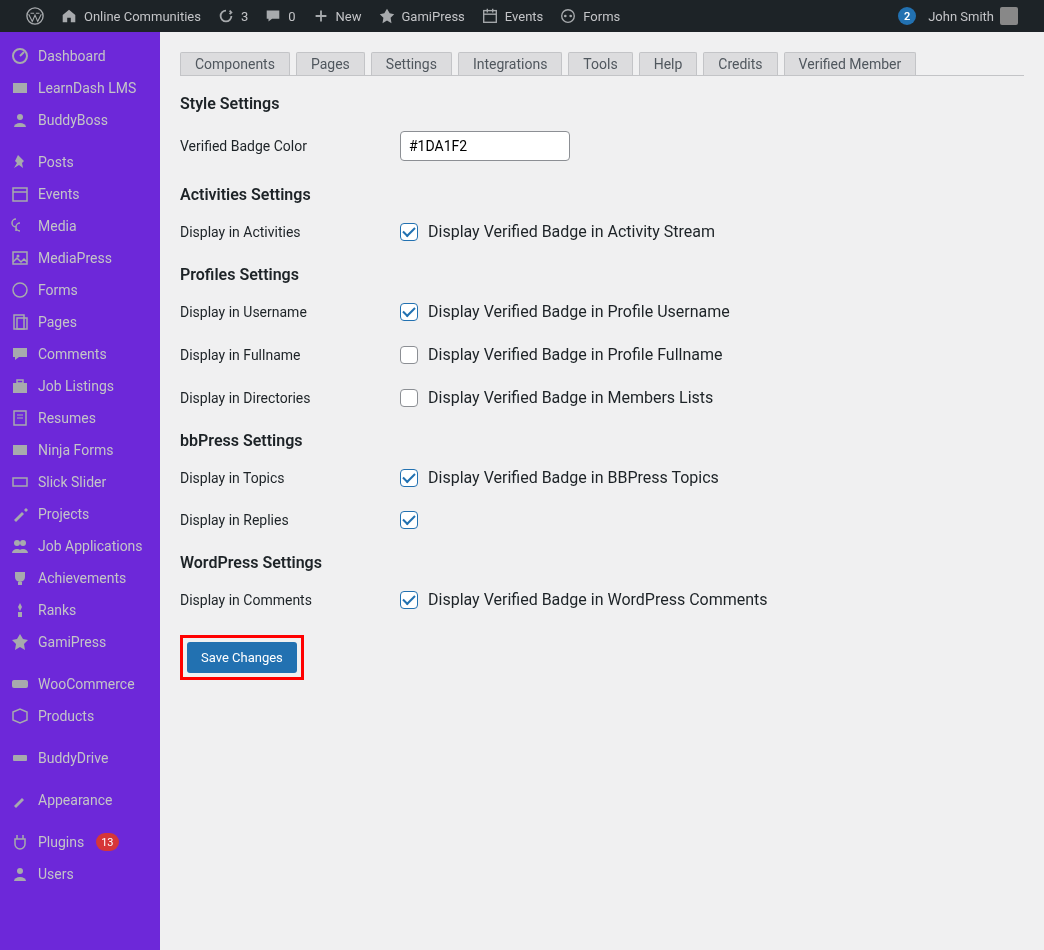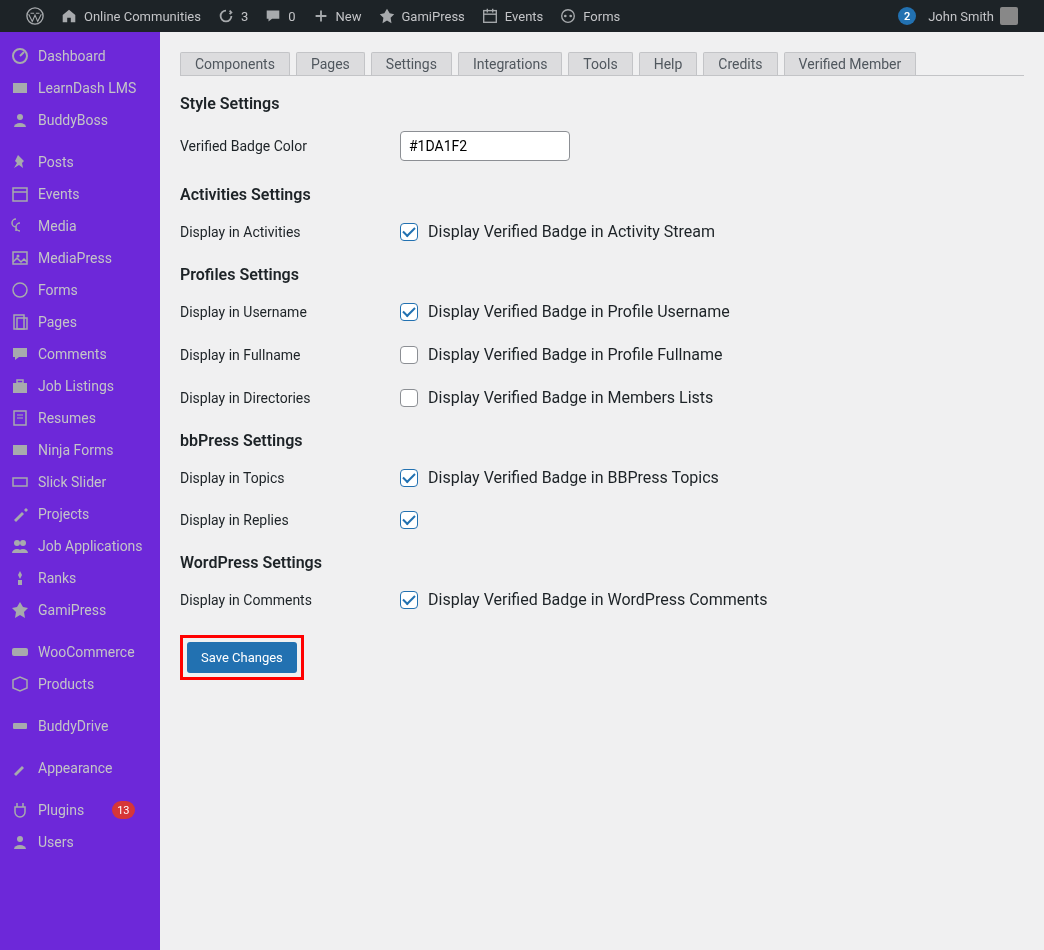--- a/index.html
+++ b/index.html
@@ -12,21 +12,21 @@
 .adminbar .icon { width: 18px; height: 18px; fill: #a7aaad; display: inline-flex; align-items: center; justify-content: center; }
 .adminbar .right-items { display: flex; align-items: center; gap: 4px; }
 .adminbar .badge { background: #2271b1; color: #fff; border-radius: 50%; width: 18px; height: 18px; font-size: 11px; display: inline-flex; align-items: center; justify-content: center; font-weight: 600; }
 .adminbar .avatar { width: 18px; height: 18px; background: #888; border-radius: 2px; }
 
 
 .sidebar { width: 160px; background: #6d28d9; color: #c3c4c7; position: absolute; top: 32px; bottom: 0; left: 0; font-size: 14px; padding-top: 8px; overflow-y: auto; }
 .sidebar .menu-item { display: flex; align-items: center; gap: 8px; padding: 6px 10px; cursor: pointer; color: #c3c4c7; }
 .sidebar .menu-item .micon { width: 20px; height: 20px; fill: #a7aaad; display: inline-flex; align-items: center; justify-content: center; font-size: 16px; }
 .sidebar .menu-sep { height: 10px; }
-.sidebar .plugin-count { background: #d63638; color: #fff; border-radius: 9px; min-width: 18px; height: 18px; font-size: 11px; display: inline-flex; align-items: center; justify-content: center; padding: 0 5px; margin-left: 20px; }
+.sidebar .plugin-count { background: #d63638; color: #fff; border-radius: 9px; min-width: 18px; height: 18px; font-size: 11px; display: inline-flex; align-items: center; justify-content: center; padding: 0 5px; margin-left: 4px; }
 
 
 .content { margin-left: 160px; padding: 20px 20px 20px 20px; }
 .tab-row { display: flex; gap: 6px; border-bottom: 1px solid #c3c4c7; margin-bottom: 18px; }
 .tab { background: #dcdcde; border: 1px solid #c3c4c7; border-bottom: none; padding: 3px 14px; font-size: 14px; color: #50575e; cursor: pointer; border-radius: 2px 2px 0 0; }
 
 h3.section { font-size: 16px; font-weight: 600; color: #1d2327; margin: 20px 0 18px; }
 h3.section.first { margin-top: 6px; }
 
 .field-row { display: flex; align-items: center; margin-bottom: 24px; }
@@ -258,20 +258,28 @@
     </div>
     <div class="menu-item">
       <span class="micon" style="color: rgb(167, 170, 173);">
         <svg viewBox="0 0 20 20">
           <circle cx="7" cy="7" r="3" fill="currentColor"></circle>
           <circle cx="13" cy="7" r="3" fill="currentColor"></circle>
           <path d="M2 17 a5 4 0 0 1 10 0 M8 17 a5 4 0 0 1 10 0" fill="currentColor"></path>
         </svg>
       </span>
       <span>Job Applications</span>
+    </div>
+    <div class="menu-item">
+      <span class="micon" style="color: rgb(167, 170, 173);">
+        <svg viewBox="0 0 20 20">
+          <path d="M5 4 h10 v5 a5 5 0 0 1 -10 0 z M8 14 h4 v3 h-4 z" fill="currentColor"></path>
+        </svg>
+      </span>
+      <span>Achievements</span>
     </div>
     <div class="menu-item">
       <span class="micon" style="color: rgb(167, 170, 173);">
         <svg viewBox="0 0 20 20">
           <path d="M10 3 l2 4 l-2 4 l-2 -4 z M8 12 h4 v5 h-4 z" fill="currentColor"></path>
         </svg>
       </span>
       <span>Ranks</span>
     </div>
     <div class="menu-item">

